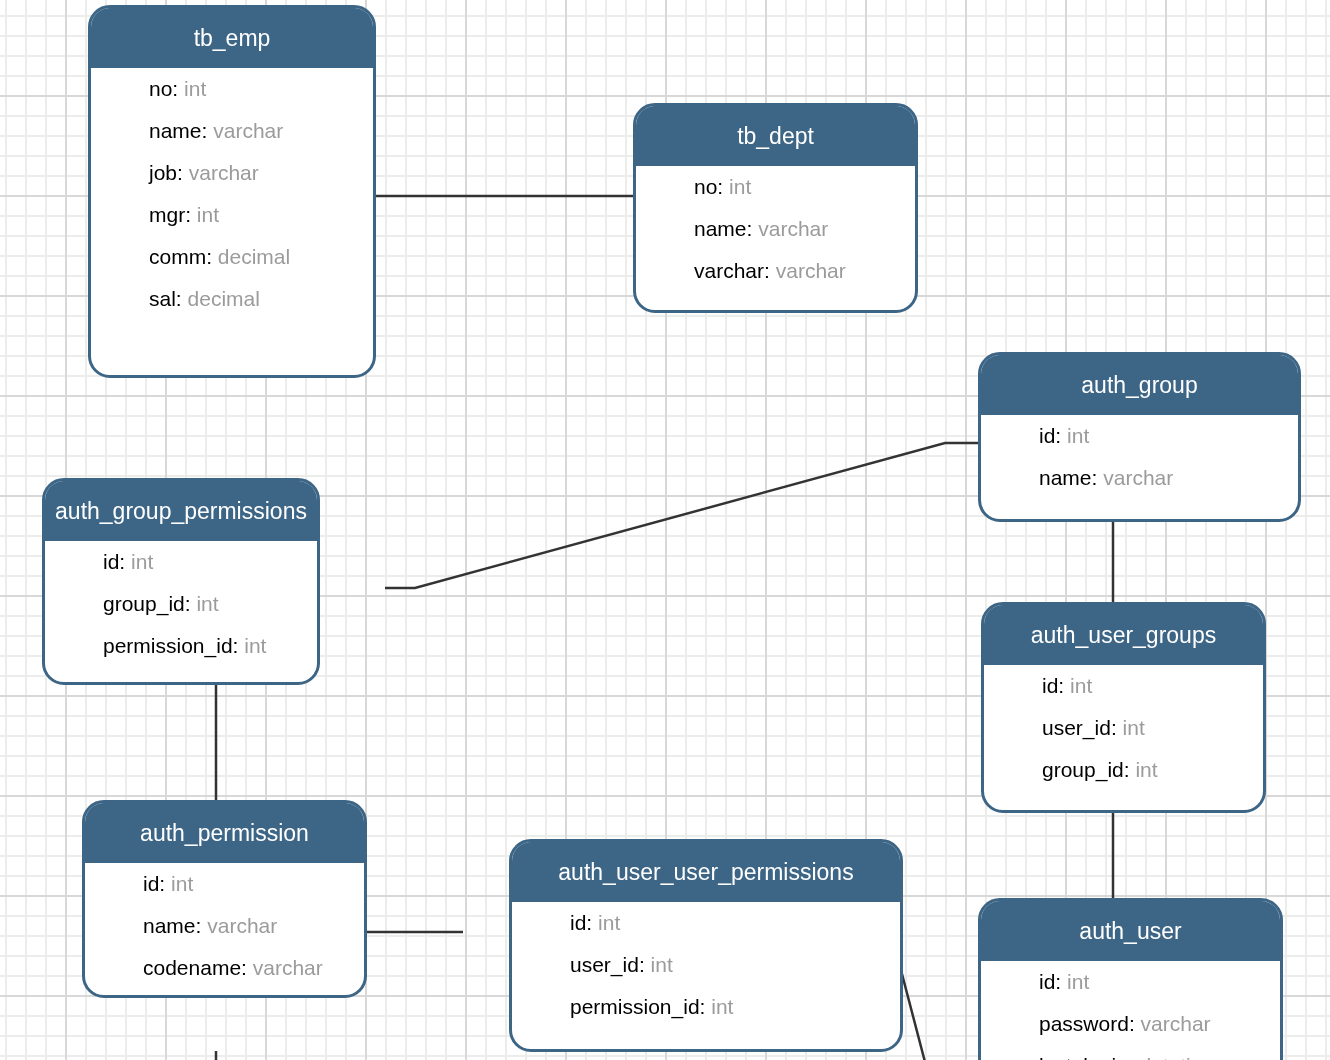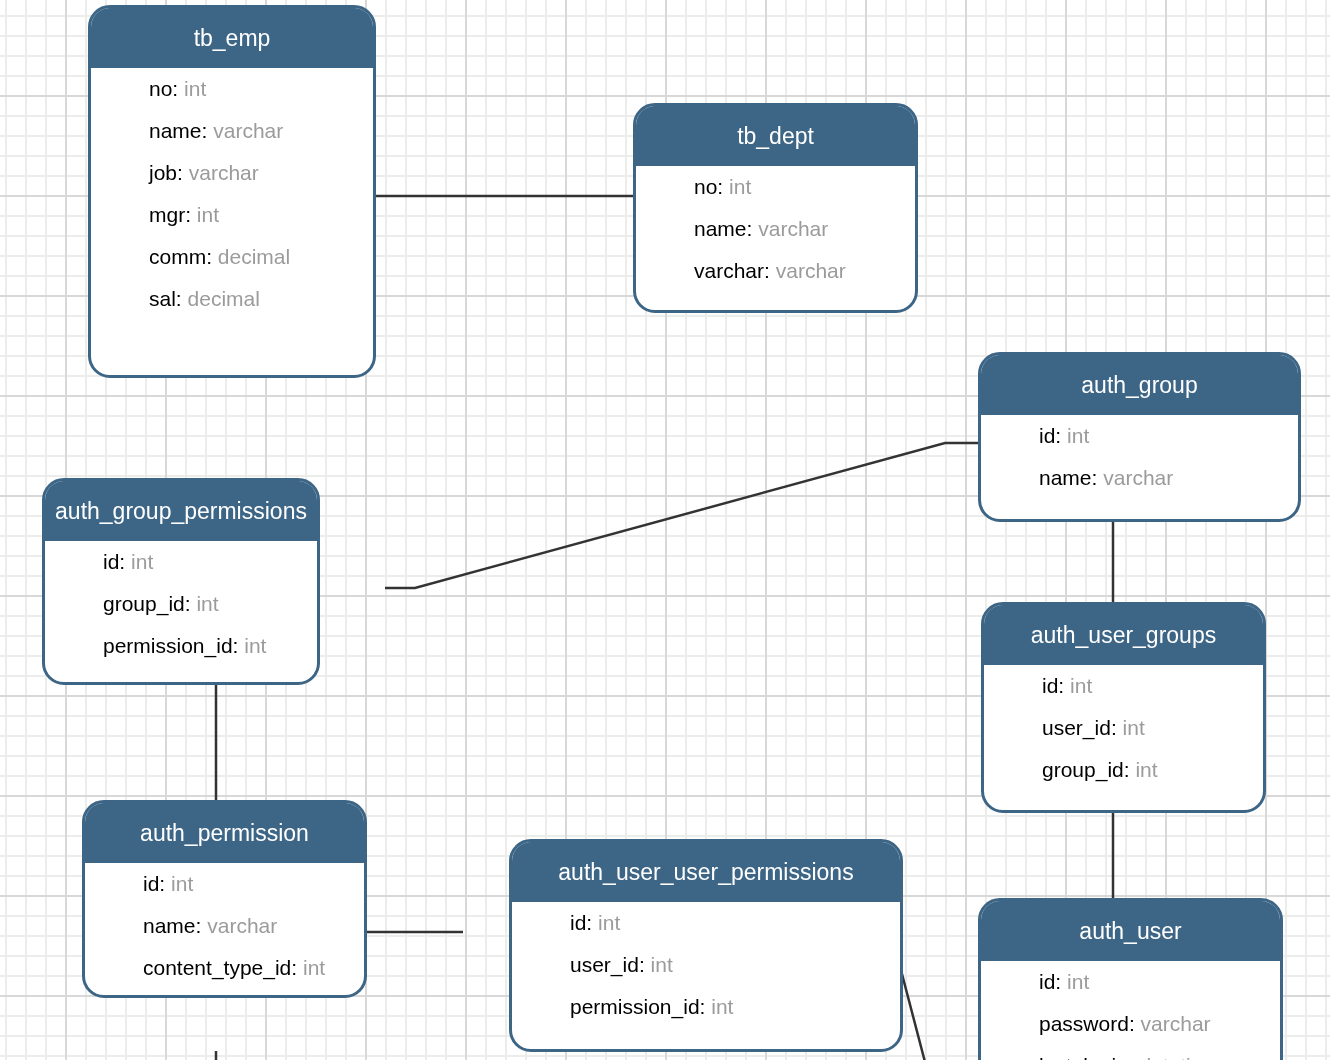--- a/index.html
+++ b/index.html
@@ -153,21 +153,20 @@
       </div>
   </div>
 
   <div class="table" id="t5">
     <div class="thead">
       <span>auth_permission</span>
     </div>
     <div class="tbody">
         <div class="row"><span class="fname">id</span><span class="fsep">: </span><span class="ftype">int</span></div>
         <div class="row"><span class="fname">name</span><span class="fsep">: </span><span class="ftype">varchar</span></div>
-        <div class="row"><span class="fname">content_type_id</span><span class="fsep">: </span><span class="ftype">int</span></div>
         <div class="row"><span class="fname">codename</span><span class="fsep">: </span><span class="ftype">varchar</span></div>
       </div>
   </div>
 
   <div class="table" id="t6">
     <div class="thead">
       <span>auth_user_user_permissions</span>
     </div>
     <div class="tbody">
         <div class="row"><span class="fname">id</span><span class="fsep">: </span><span class="ftype">int</span></div>

